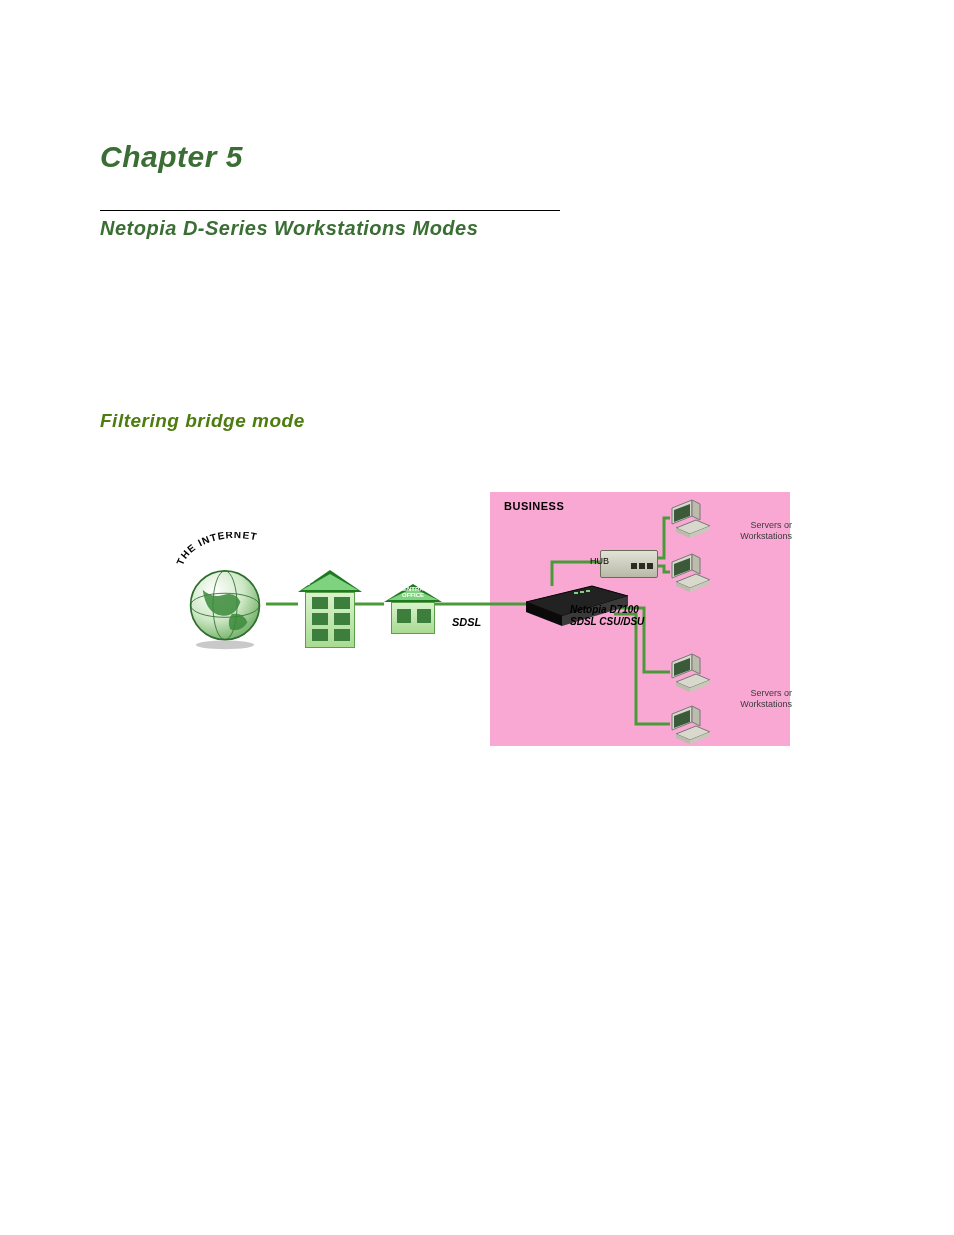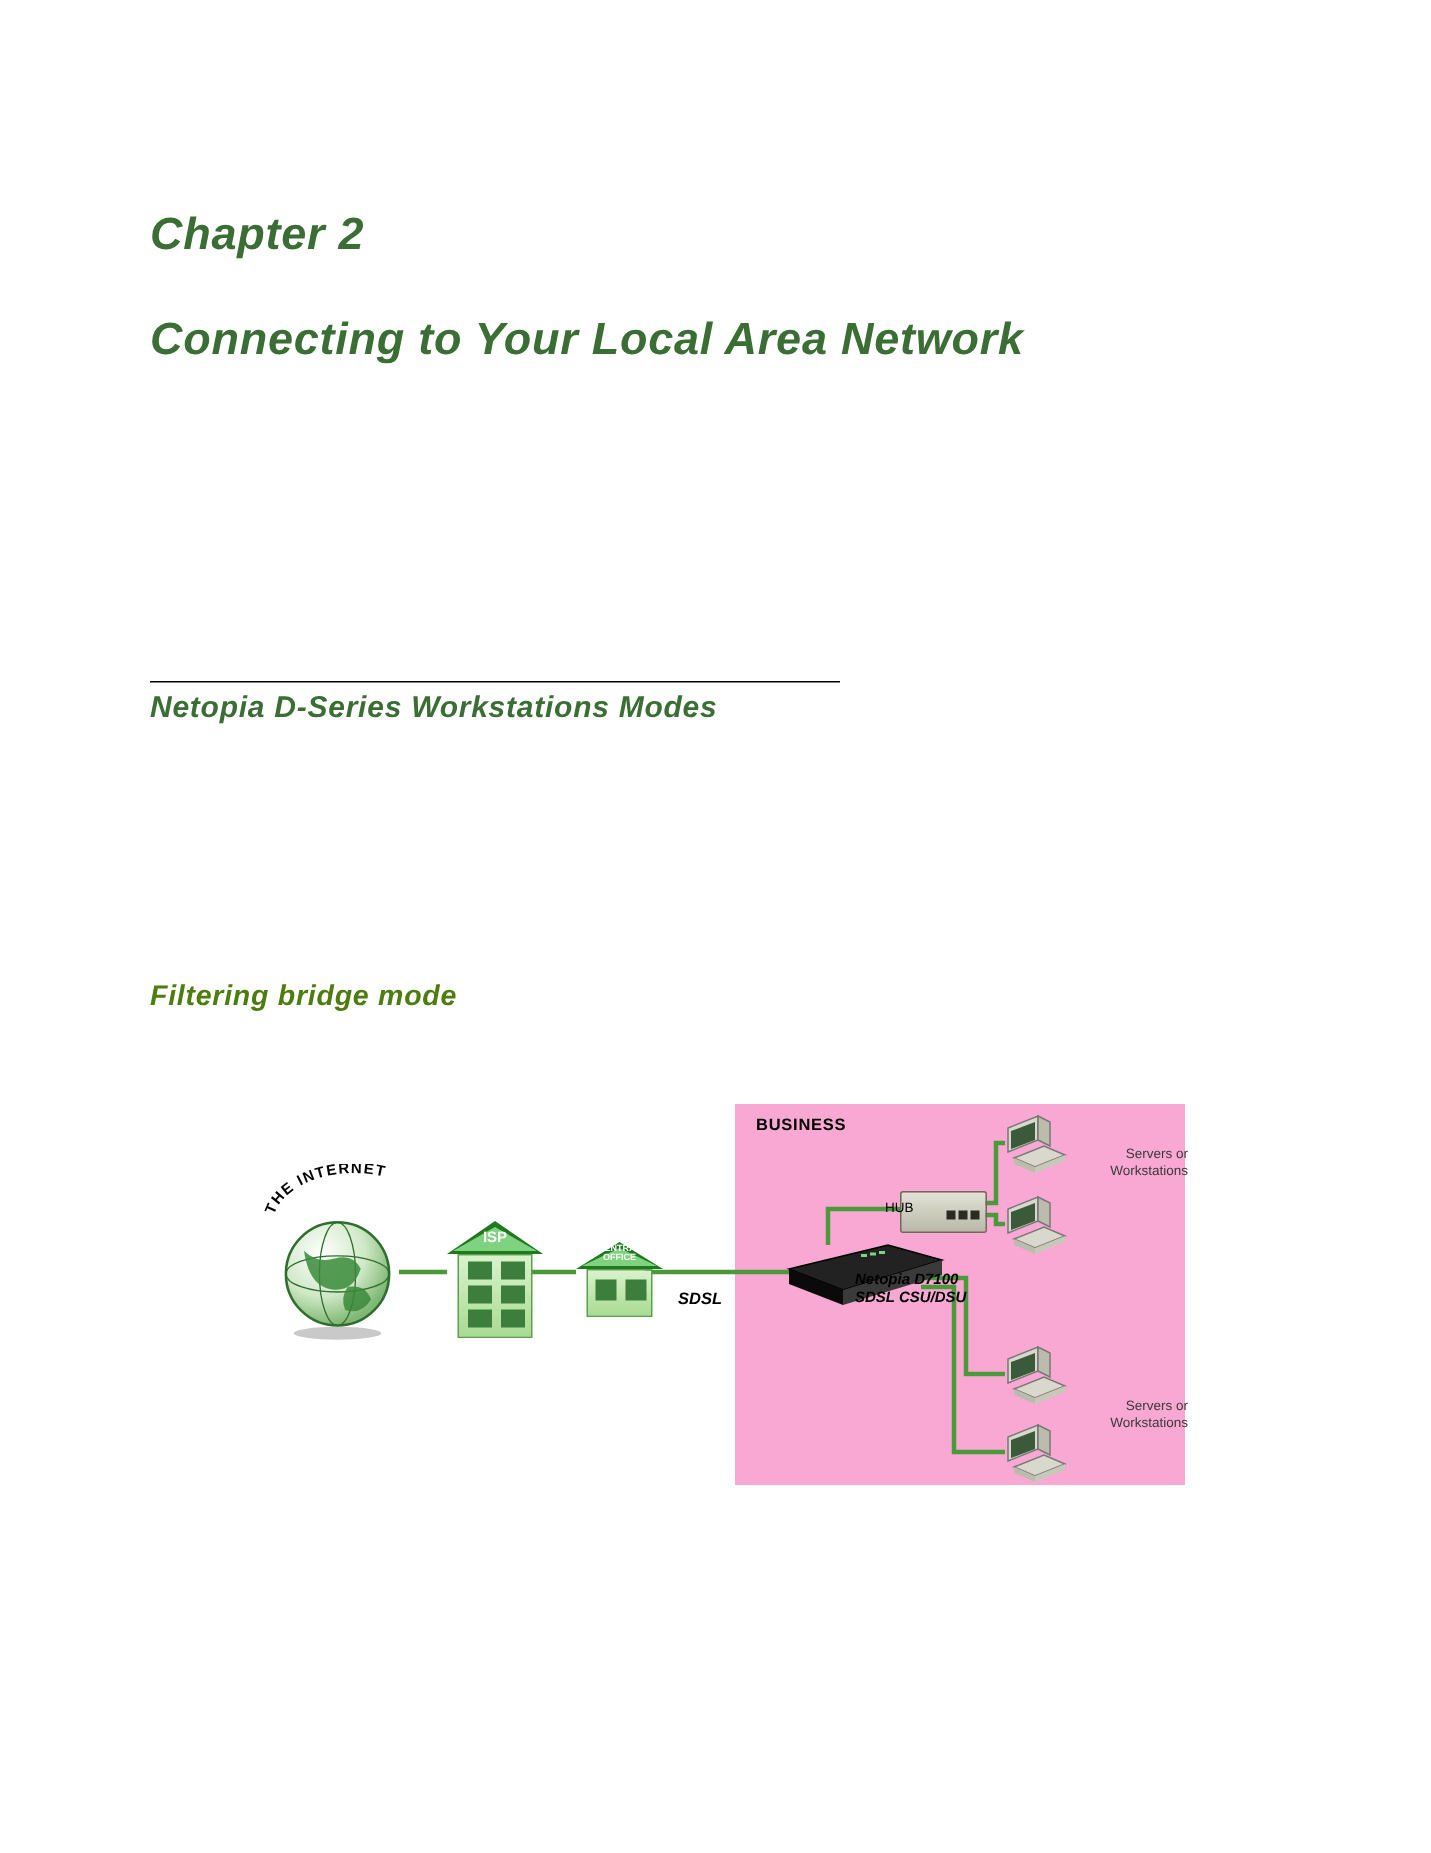--- a/index.html
+++ b/index.html
@@ -117,21 +117,21 @@
   }
   .isp-roof::after{
     content:"";
     position:absolute; left:-28px; top:4px;
     width:0;height:0;
     border-left:28px solid transparent;
     border-right:28px solid transparent;
     border-bottom:16px solid #7fd27f;
   }
   .isp-roof-label{
-    position:absolute; top:6px; left:0; width:64px; text-align:center;
+    position:absolute; top:6px; left:0; width:64px; text-align:left;
     font-size:10px; font-weight:800; color:#fff; z-index:3;
   }
   .isp-body {
     width: 50px; height: 56px; background: linear-gradient(#d9f2cc,#a9db92);
     border: 1px solid #5aa04a;
     margin: 0 auto;
     display: grid;
     grid-template-columns: repeat(2, 16px);
     grid-template-rows: repeat(3, 12px);
     gap: 4px 6px;
@@ -216,22 +216,21 @@
     font-size:9px; color:#3a3a3a; text-align:right; line-height:11px;
   }
   .cap1{ top:28px; }
   .cap2{ top:196px; }
 </style>
 </head>
 <body>
 
 <div class="page">
 
-  <h1 class="chapter-title">Chapter 2</h1>
-  <h2 class="chapter-subtitle">Connecting to Your Local Area Network</h2>
+  <h1 class="chapter-title">Chapter 5</h1>
 
   <hr class="section-rule">
   <h3 class="section-heading">Netopia D-Series Workstations Modes</h3>
 
   <h4 class="subsection-heading">Filtering bridge mode</h4>
 
   <div class="diagram">
 
     <div class="biz-panel">
       <div class="biz-label">BUSINESS</div>

